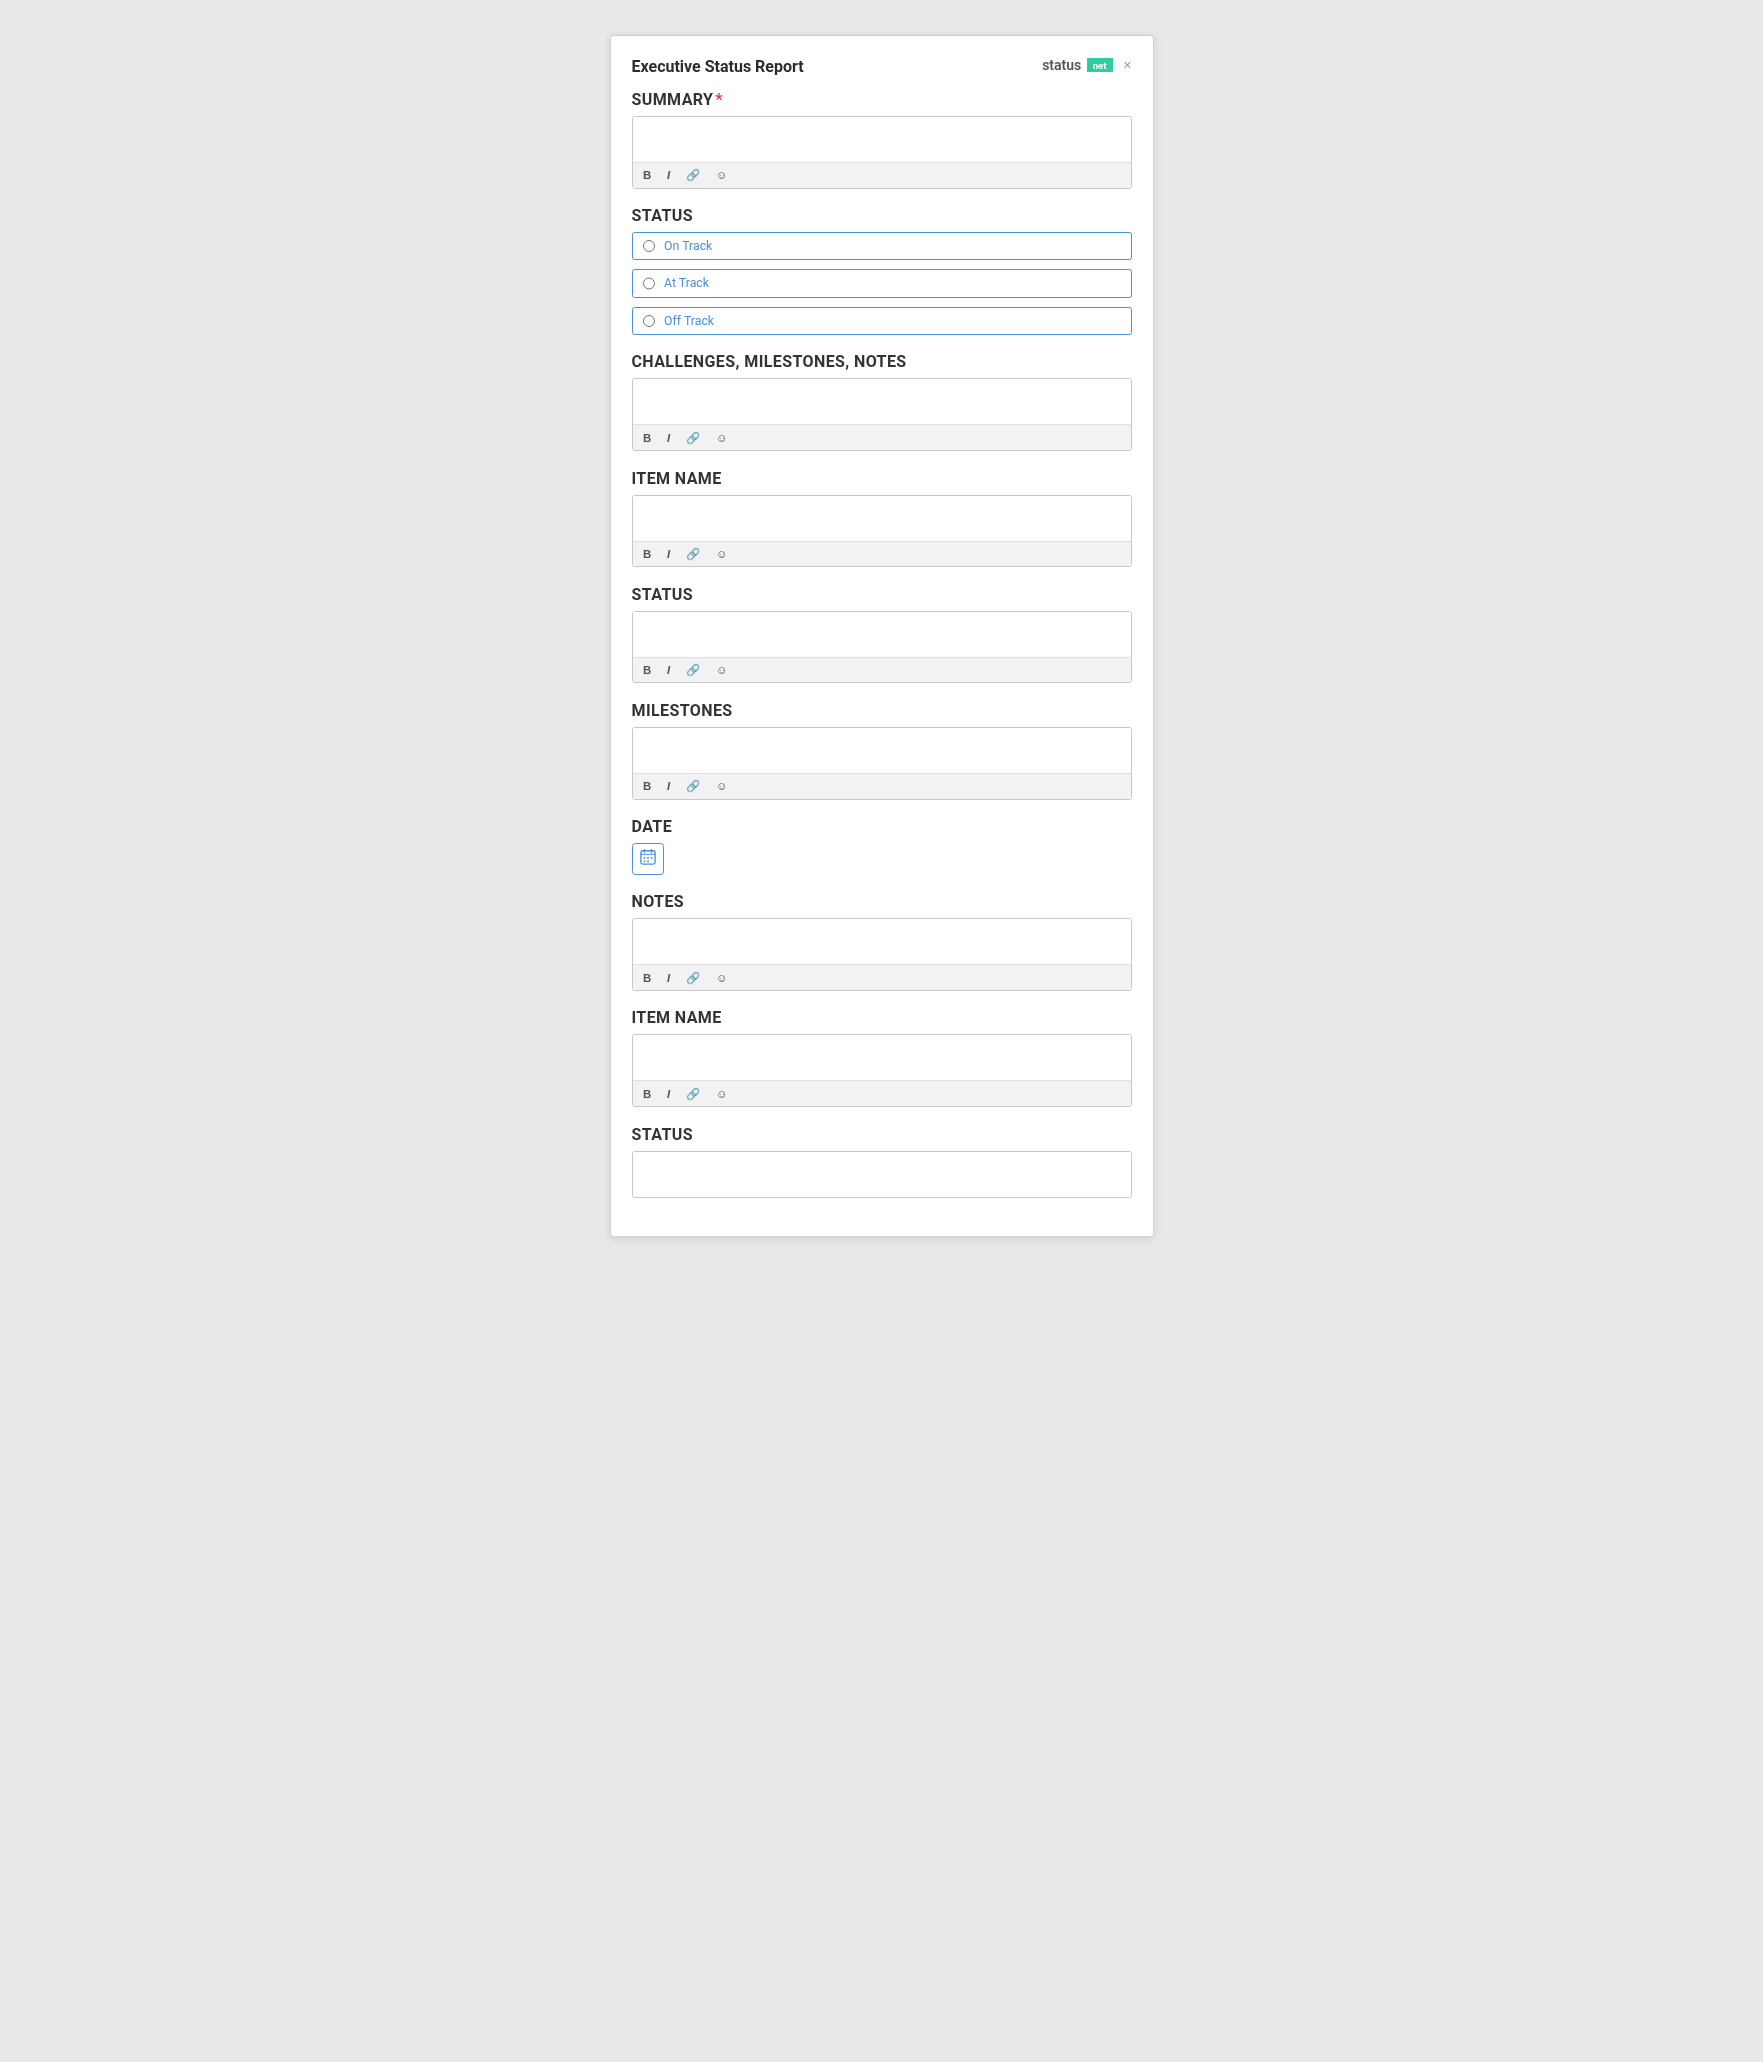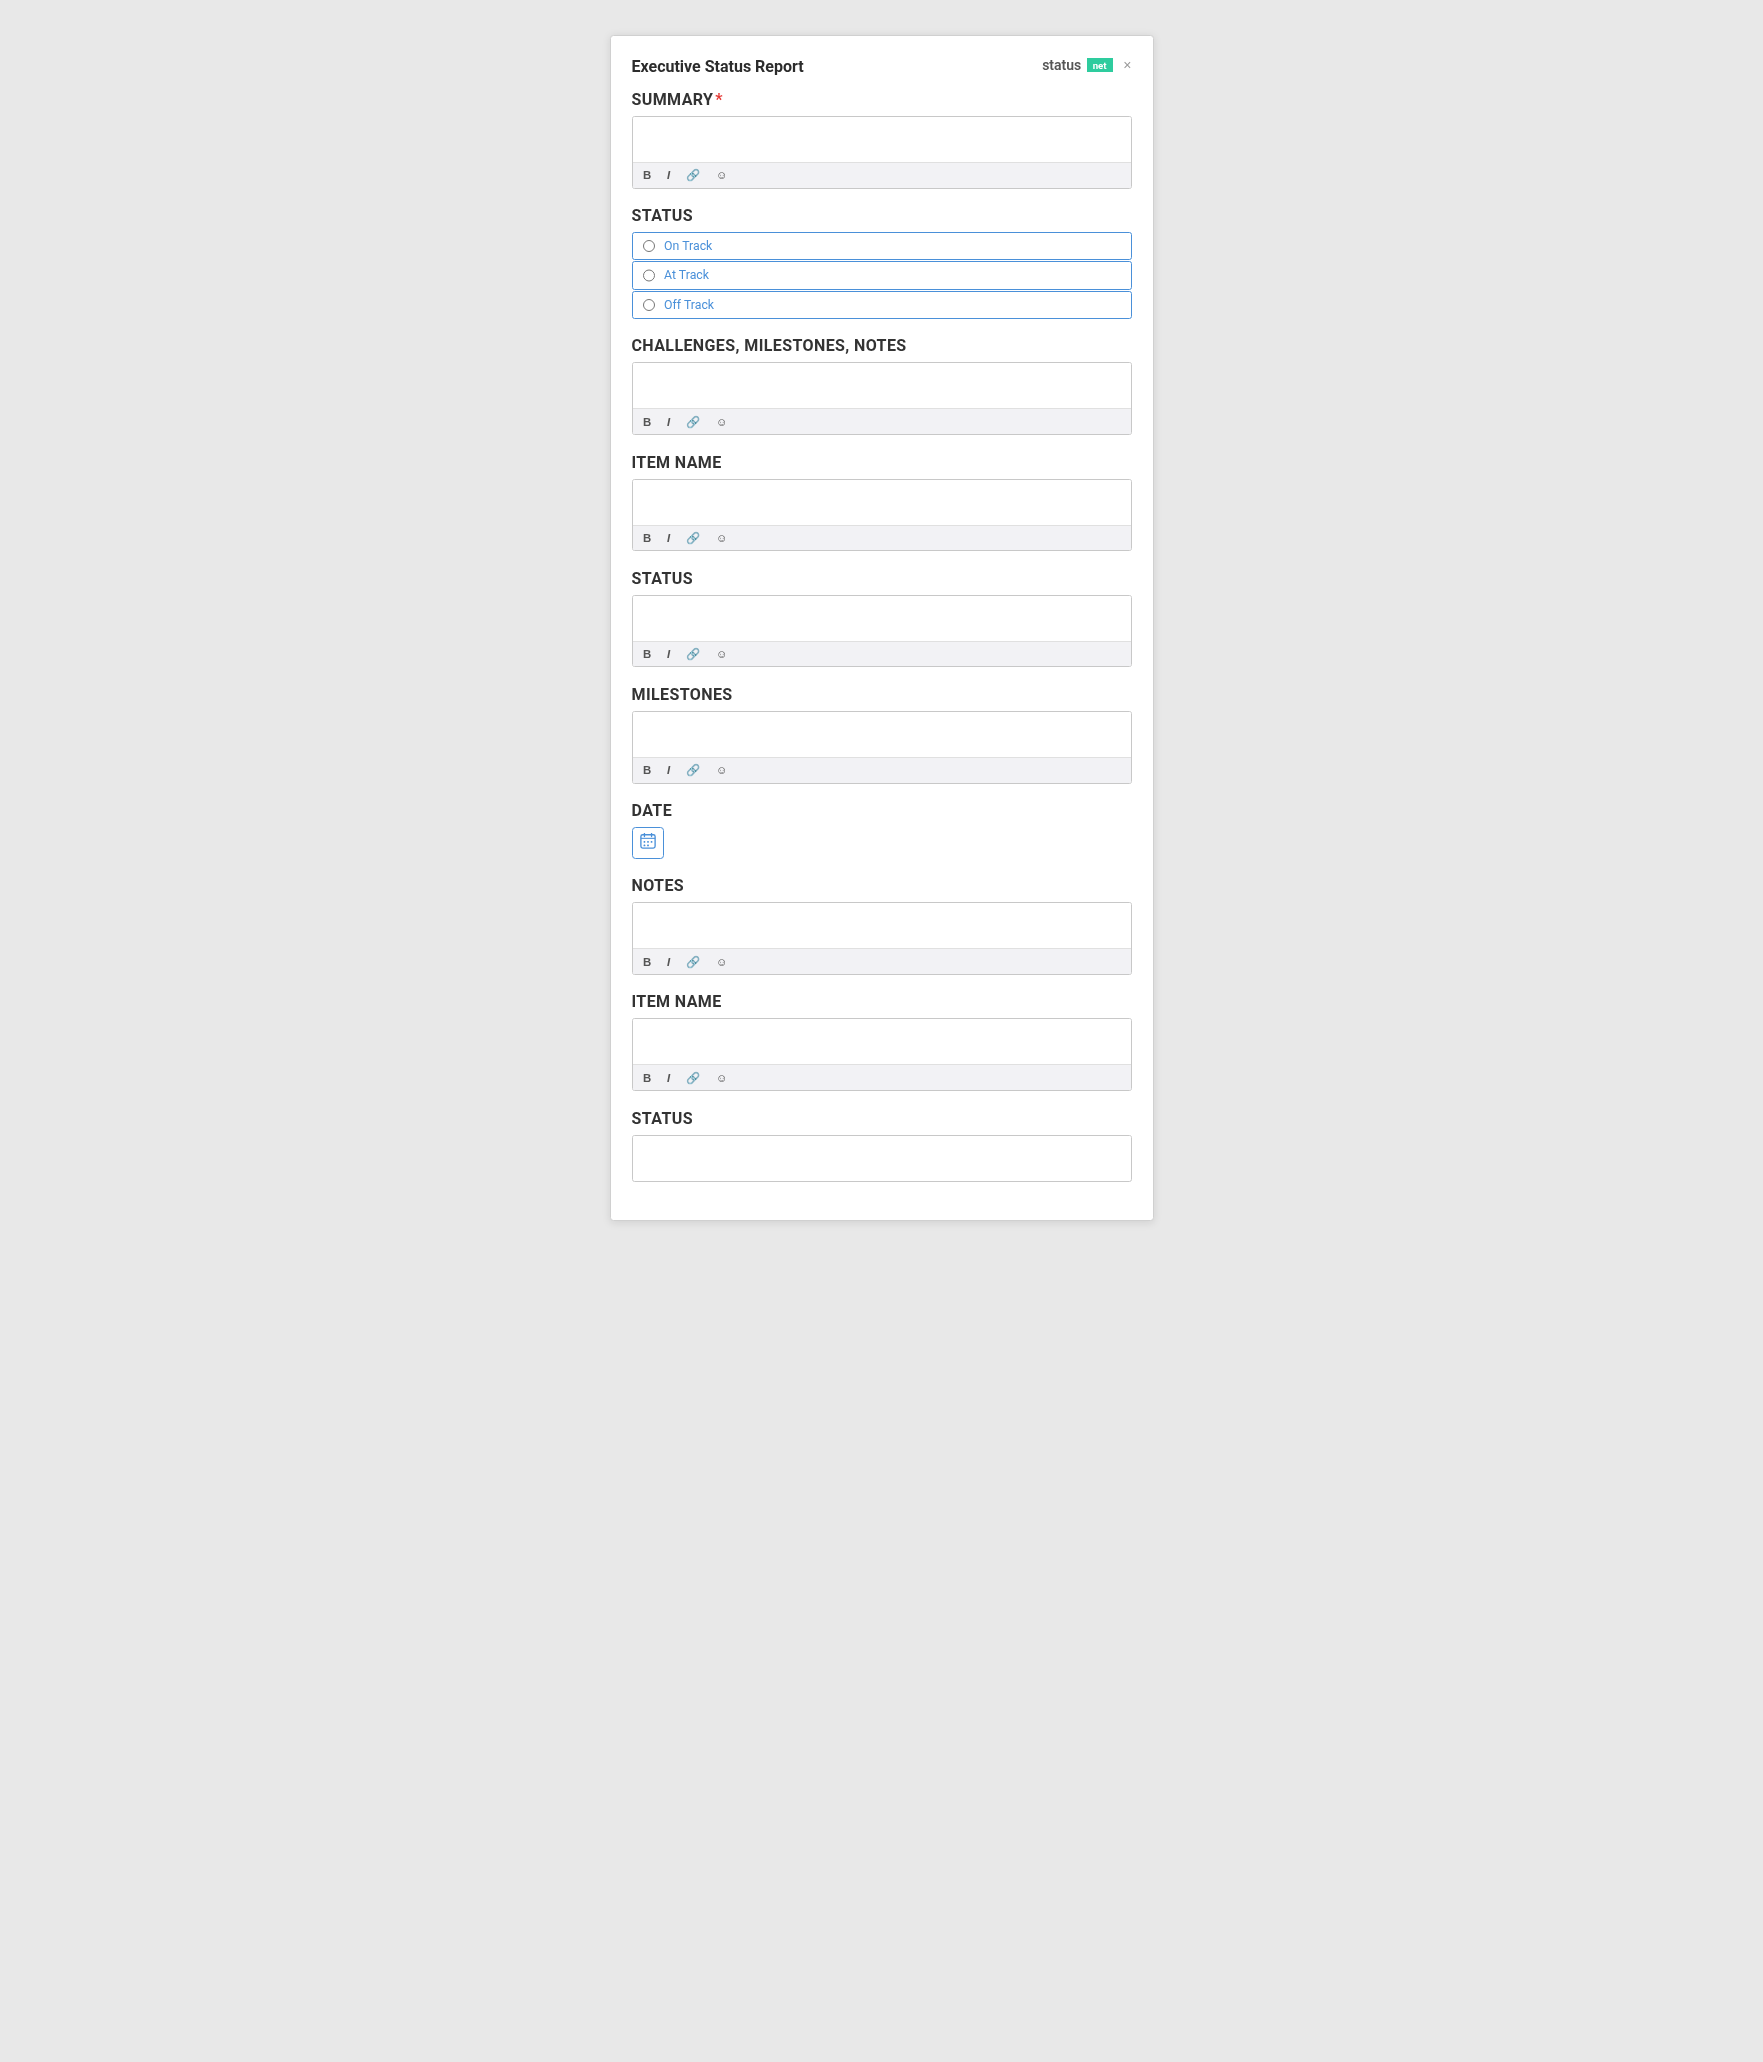--- a/index.html
+++ b/index.html
@@ -129,21 +129,21 @@
       font-style: italic;
     }
 
     .toolbar-btn.emoji {
       font-style: normal;
     }
 
     .status-options {
       display: flex;
       flex-direction: column;
-      gap: 1px;
+      gap: 9px;
     }
 
     .status-option {
       display: flex;
       align-items: center;
       border: 0.9px solid #4a90d9;
       border-radius: 2.6px;
       padding: 6.1px 10.5px;
       cursor: pointer;
       gap: 8.8px;

